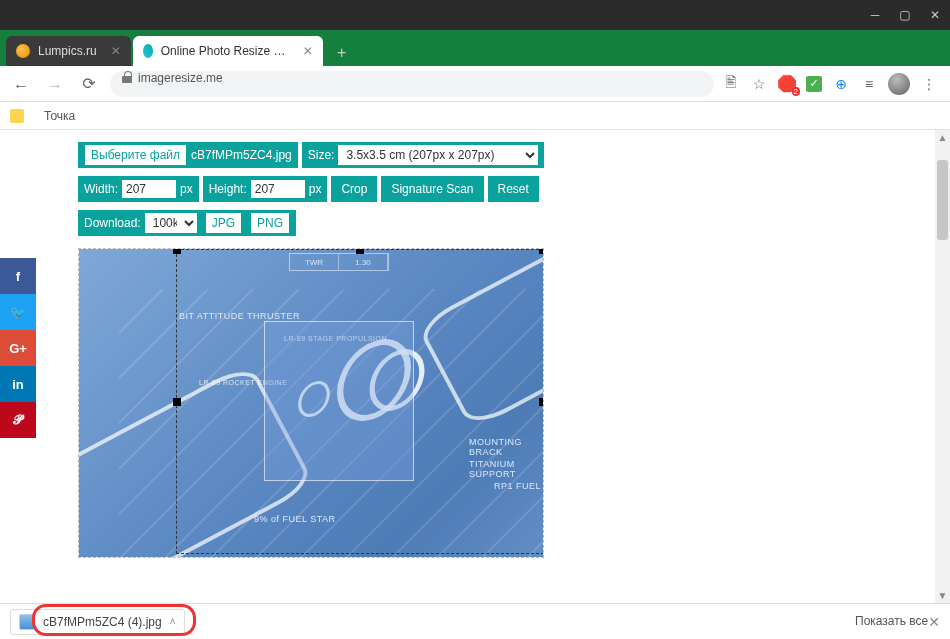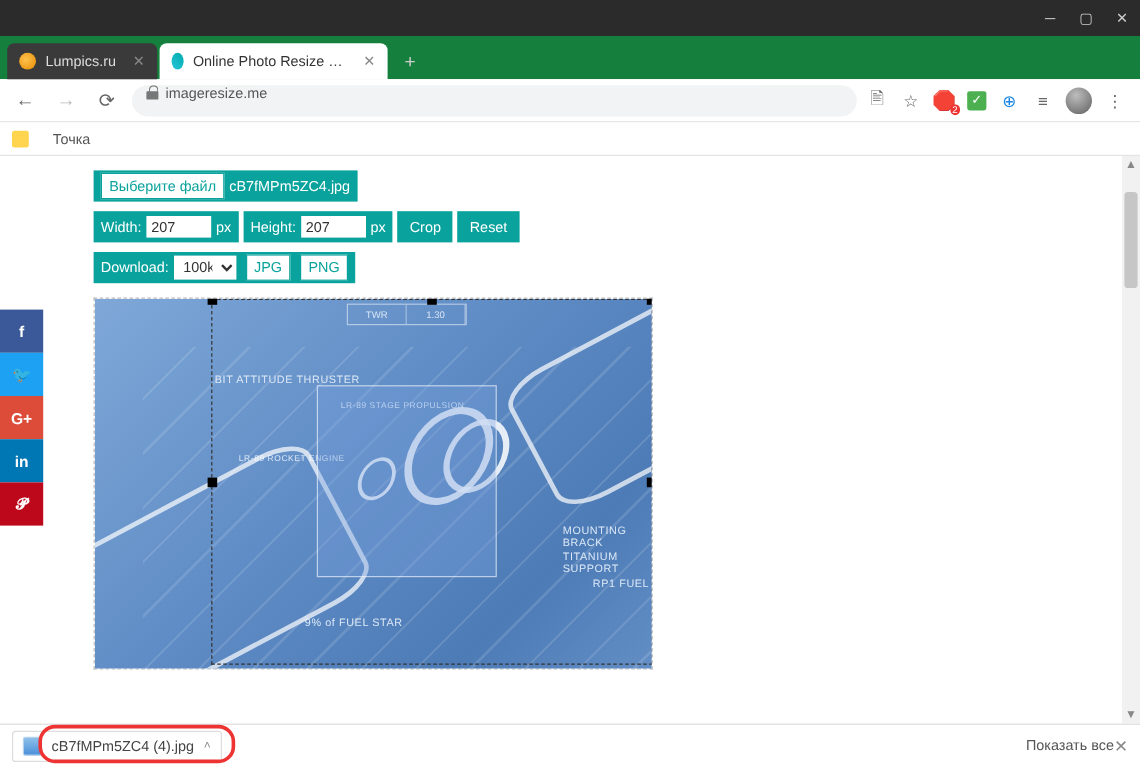--- a/index.html
+++ b/index.html
@@ -127,34 +127,41 @@
 </div>
 
 <div class="page-area">
   <div class="content">
 
     <div class="row">
       <span class="teal-box">
         <button class="out-btn" style="margin-left:0;">Выберите файл</button>
         <span>cB7fMPm5ZC4.jpg</span>
       </span>
+      <span class="teal-box">
+        <span>Size:</span>
+        <select class="select">
+          <option>3.5x3.5 cm (207px x 207px)</option>
+        </select>
+      </span>
     </div>
 
     <div class="row">
       <span class="teal-box">
         <span>Width:</span>
         <input class="white-inp" value="207" style="">
         <span>px</span>
       </span>
       <span class="teal-box">
         <span>Height:</span>
         <input class="white-inp" value="207" style="">
         <span>px</span>
       </span>
       <button class="teal-btn">Crop</button>
+      <button class="teal-btn">Signature Scan</button>
       <button class="teal-btn">Reset</button>
     </div>
 
     <div class="row">
       <span class="teal-box">
         <span>Download:</span>
         <select class="select small-sel">
           <option>100kB</option>
         </select>
         <button class="out-btn">JPG</button>

